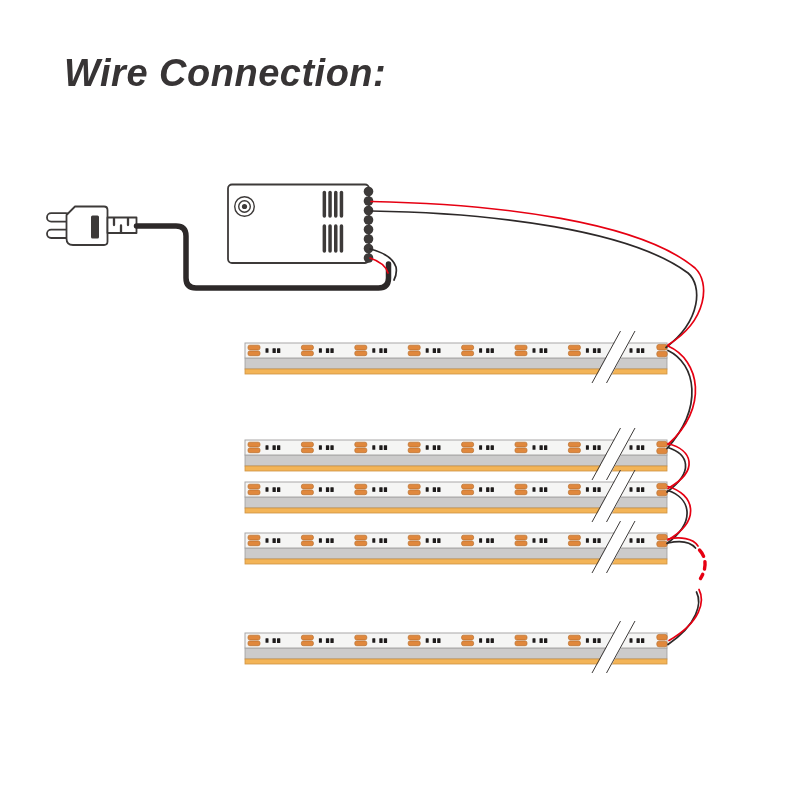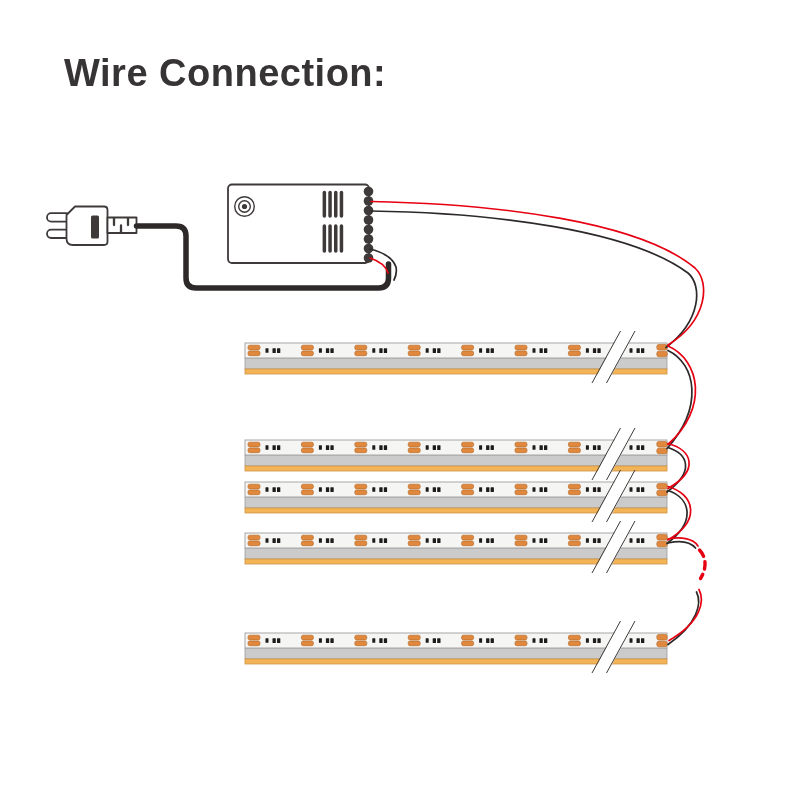--- a/index.html
+++ b/index.html
@@ -1,17 +1,17 @@
 <!DOCTYPE html>
 <html style="--title_text: #373435; --outline: #3d3a39; --wire_red: #e60012; --wire_black: #2d2929; --strip_top: #f5f5f4; --strip_top_border: #a9a7a7; --strip_gray: #cccbcb; --strip_gray_border: #9e9c9c; --strip_yellow: #f3b457; --strip_yellow_border: #cd9242; --pad_orange: #e0883d; --pad_orange_border: #b96f2c; --led_dot: #1e1b1b;"><head>
 <meta charset="utf-8">
 <style>
   html,body{margin:0;padding:0;background:#ffffff;}
   .canvas{position:relative;width:800px;height:675px;background:#fff;overflow:hidden;
-          font-family:"Liberation Sans",sans-serif;}
+          font-family:"Liberation Sans",sans-serif;font-style:italic;}
   .page-title{position:absolute;left:64px;top:52px;margin:0;
               font-size:38px;font-weight:800;letter-spacing:.5px;
               color:var(--title_text,#373435);}
   svg.diagram{position:absolute;left:0;top:0;}
 
   
   .outlined{fill:#ffffff;stroke:var(--outline,#3d3a39);stroke-width:1.8;stroke-linejoin:round;}
   .dark{fill:var(--outline,#3d3a39);}
   .thin-dark{stroke:var(--outline,#3d3a39);stroke-width:1.4;fill:none;}
   .thread{stroke:var(--outline,#3d3a39);stroke-width:2.3;fill:none;stroke-linecap:round;}

